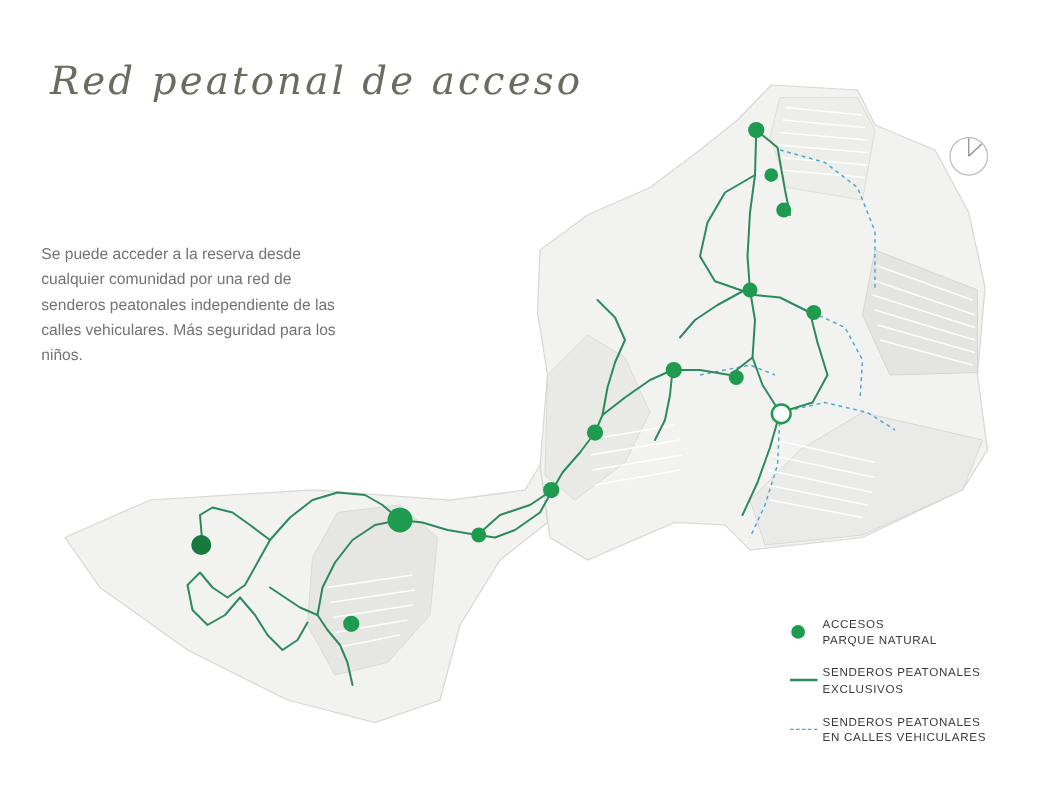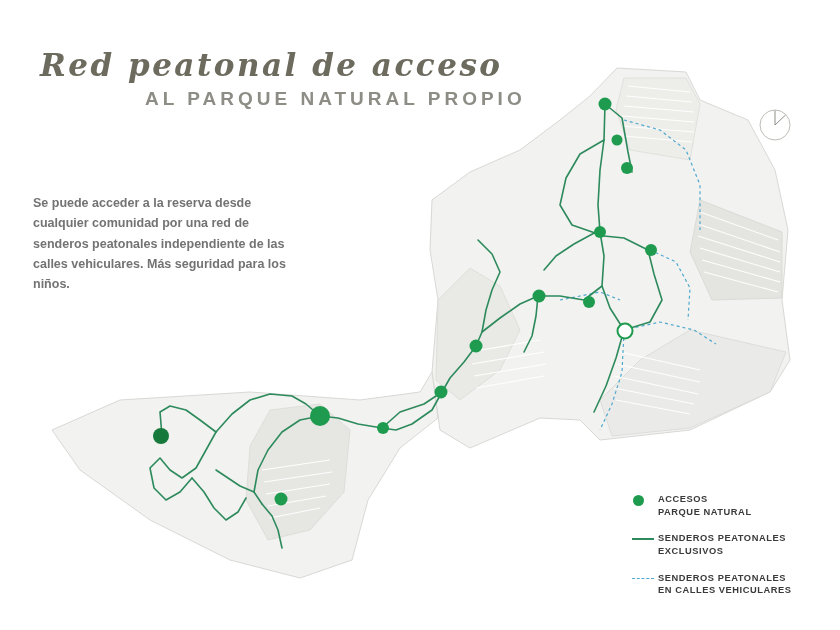--- a/index.html
+++ b/index.html
@@ -7,21 +7,20 @@
     padding: 0;
     background: #ffffff;
   }
   #page {
     position: relative;
     width: 840px;
     height: 630px;
     background: #ffffff;
     overflow: hidden;
     font-family: "Liberation Sans", sans-serif;
-    font-weight: bold;
   }
 
   
   #title-block {
     position: absolute;
     left: 40px;
     top: 48px;
     width: 520px;
   }
   #main-title {
@@ -74,21 +73,21 @@
 
   
   #legend {
     position: absolute;
     left: 632px;
     top: 492px;
     width: 190px;
   }
   .legend-row {
     display: flex;
-    align-items: flex-start;
+    align-items: center;
     margin-bottom: 13px;
   }
   .legend-sym {
     width: 26px;
     min-width: 26px;
     height: 16px;
     display: flex;
     align-items: center;
     justify-content: flex-start;
   }
@@ -118,21 +117,20 @@
     padding-top: 1px;
   }
 </style>
 </head>
 <body>
 
 <div id="page">
 
   <div id="title-block">
     <div id="main-title">Red peatonal de acceso</div>
-    <div id="sub-title">AL PARQUE NATURAL PROPIO</div>
   </div>
 
   <div id="intro-text">Se puede acceder a la reserva desde cualquier comunidad por una red de senderos peatonales independiente de las calles vehiculares. Más seguridad para los niños.</div>
 
   <div id="compass">
     <svg width="34" height="34" viewBox="0 0 34 34">
       <circle cx="17" cy="17" r="15" fill="none" stroke="#bdbdb8" stroke-width="1"></circle>
       <line x1="17" y1="17" x2="17" y2="2.5" stroke="#8d8d86" stroke-width="1"></line>
       <line x1="17" y1="17" x2="27.5" y2="7" stroke="#8d8d86" stroke-width="1"></line>
     </svg>

